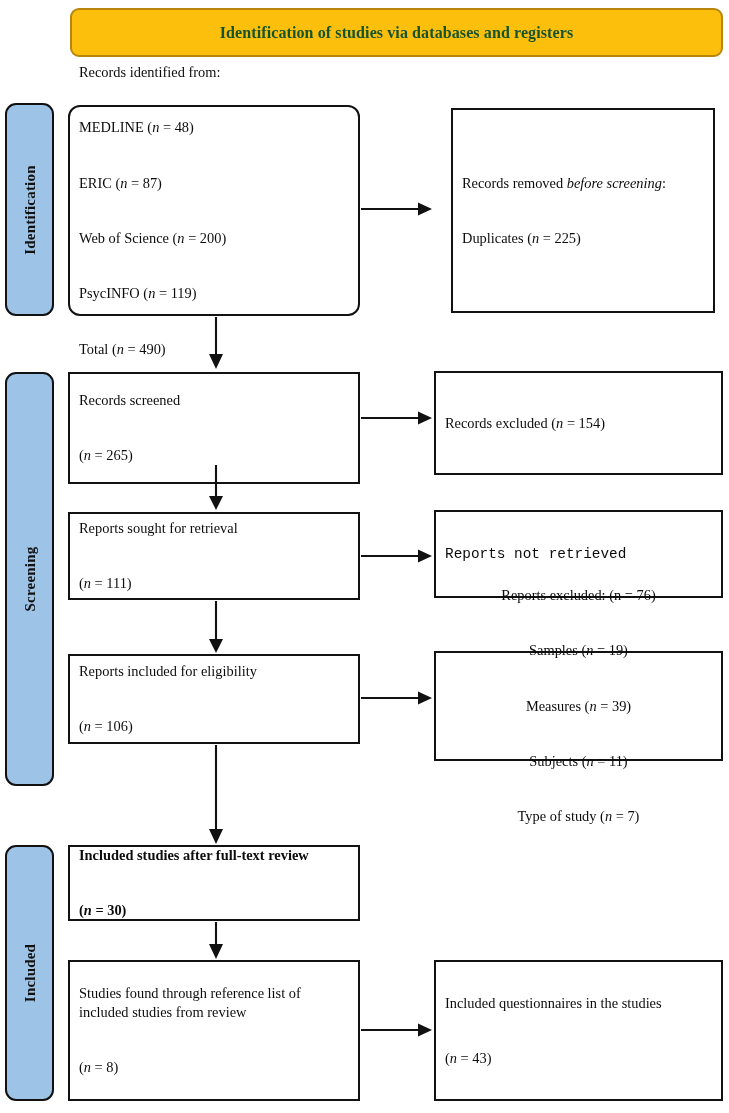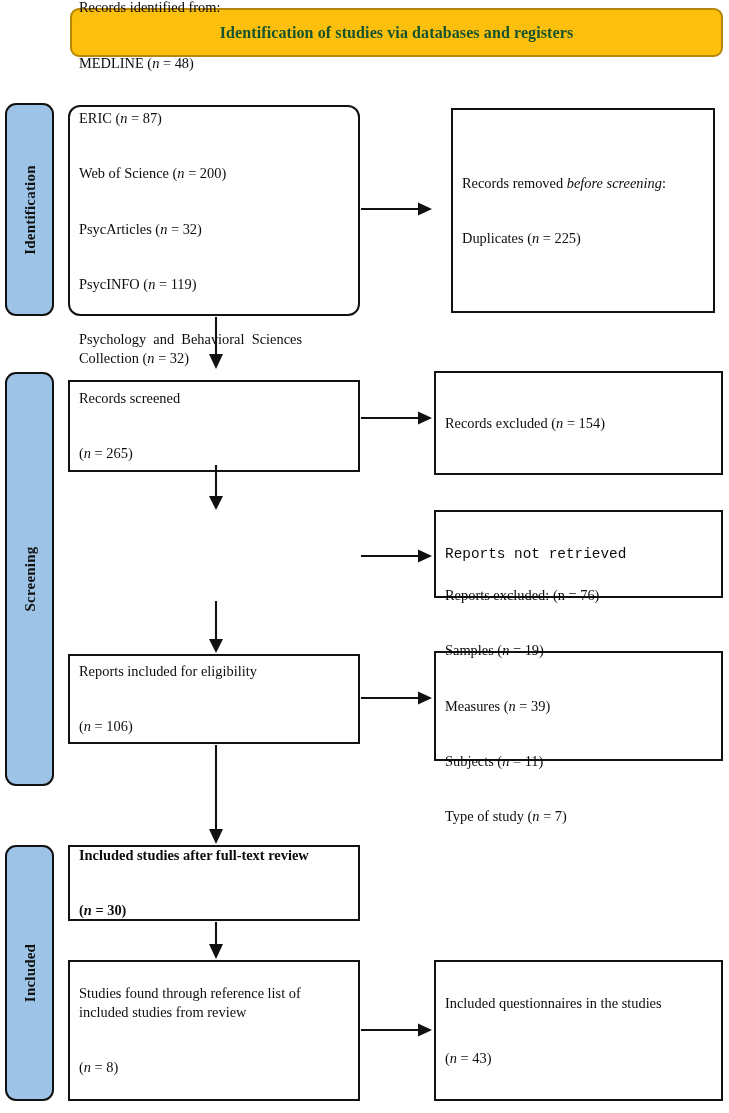--- a/index.html
+++ b/index.html
@@ -86,26 +86,26 @@
   .box-text {
     font-size: 14.4px;
     line-height: 1.28;
     color: #0c0c0c;
     white-space: pre-wrap;
   }
 
   
   .b-identified   { left: 68px;  top: 105px;  width: 292px; height: 211px; border-radius: 12px; }
   .b-removed      { left: 434px; top: 108px;  width: 264px; height: 205px; margin-left: 17px; }
-  .b-screened     { left: 68px;  top: 380px;  width: 292px; height: 92px;  }
+  .b-screened     { left: 68px;  top: 372px;  width: 292px; height: 112px;  }
   .b-excluded     { left: 434px; top: 371px;  width: 289px; height: 104px;  }
   .b-sought       { left: 68px;  top: 512px;  width: 292px; height: 88px;  }
   .b-notretrieved { left: 434px; top: 510px;  width: 289px; height: 88px; font-family: Liberation Mono, monospace;  }
   .b-assessed     { left: 68px;  top: 654px;  width: 292px; height: 90px;  }
-  .b-repexcluded  { left: 434px; top: 651px;  width: 289px; height: 110px; }
+  .b-repexcluded  { left: 434px; top: 651px;  width: 289px; height: 110px; text-align: center; }
   .b-included     { left: 68px;  top: 845px;  width: 292px; height: 76px; font-weight: bold;  }
   .b-reflist      { left: 68px;  top: 960px;  width: 292px; height: 141px; }
   .b-questionn    { left: 434px; top: 960px;  width: 289px; height: 141px; font-family: Liberation Serif, serif; }
 
   
   .arrow-svg {
     position: absolute;
     left: 0; top: 0;
     width: 729px;
     height: 1113px;
@@ -136,23 +136,21 @@
   <div class="stage stage-included">
     <span class="stage-label">Included</span>
   </div>
 
   <div class="box b-identified">
     <div class="box-text">
       <div>Records identified from:</div>
       <div>MEDLINE (<i>n</i> = 48)</div>
       <div>ERIC (<i>n</i> = 87)</div>
       <div>Web of Science (<i>n</i> = 200)</div>
-      <div>PsycArticles (<i>n</i> = 32)</div>
       <div>PsycINFO (<i>n</i> = 119)</div>
-      <div class="justify">Psychology&nbsp; and&nbsp; Behavioral&nbsp; Sciences Collection (<i>n</i> = 32)</div>
       <div>Total (<i>n</i> = 490)</div>
     </div>
   </div>
 
   <div class="box b-removed">
     <div class="box-text">
       <div>Records removed <i>before screening</i>:</div>
       <div>Duplicates (<i>n</i> = 225)</div>
     </div>
   </div>
@@ -163,20 +161,26 @@
       <div>(<i>n</i> = 265)</div>
     </div>
   </div>
 
   <div class="box b-excluded">
     <div class="box-text">
       <div>Records excluded (<i>n</i> = 154)</div>
     </div>
   </div>
 
+  <div class="box b-sought">
+    <div class="box-text">
+      <div>Reports sought for retrieval</div>
+      <div>(<i>n</i> = 111)</div>
+    </div>
+  </div>
 
   <div class="box b-notretrieved">
     <div class="box-text">
       <div>Reports not retrieved</div>
     </div>
   </div>
 
   <div class="box b-assessed">
     <div class="box-text">
       <div>Reports included for eligibility</div>

